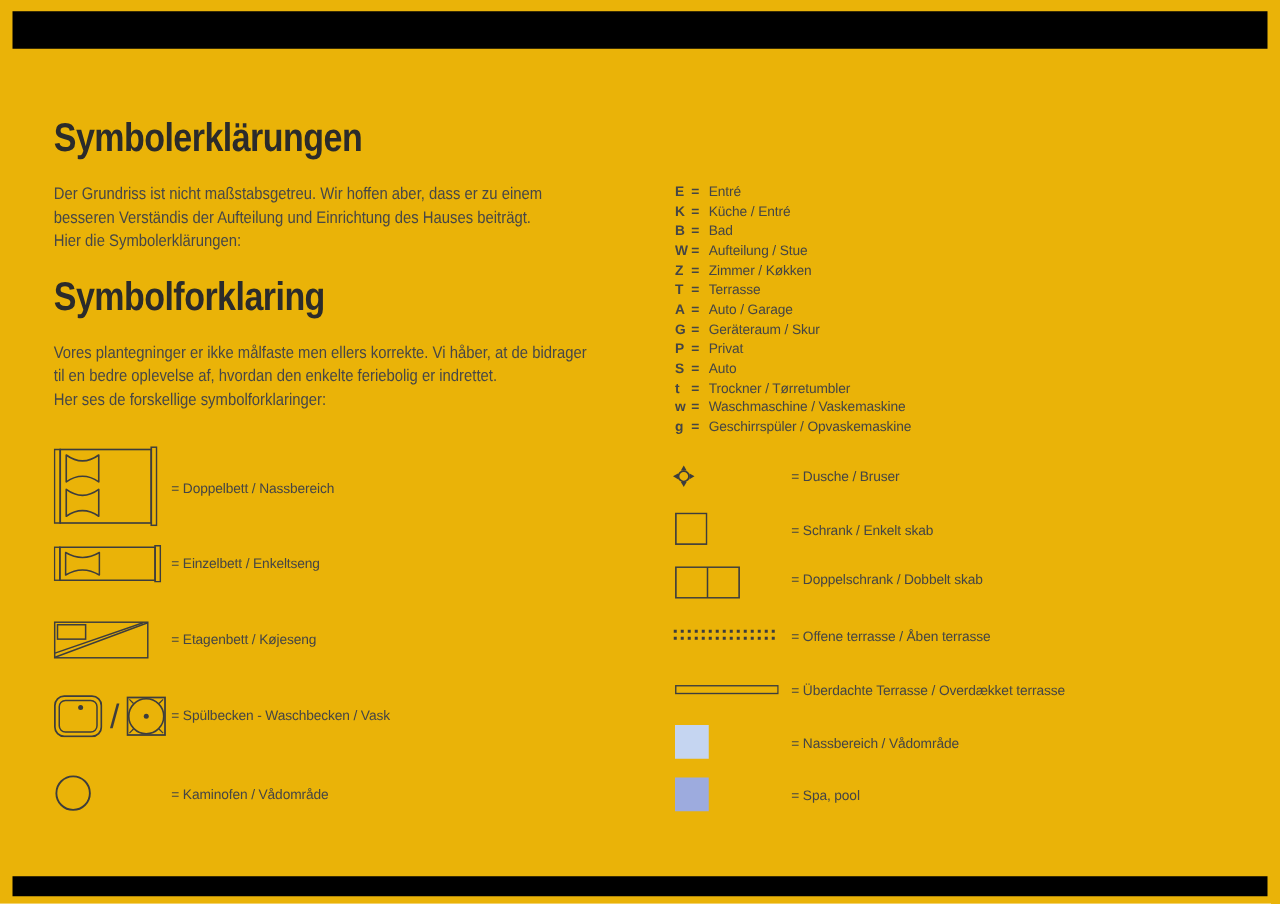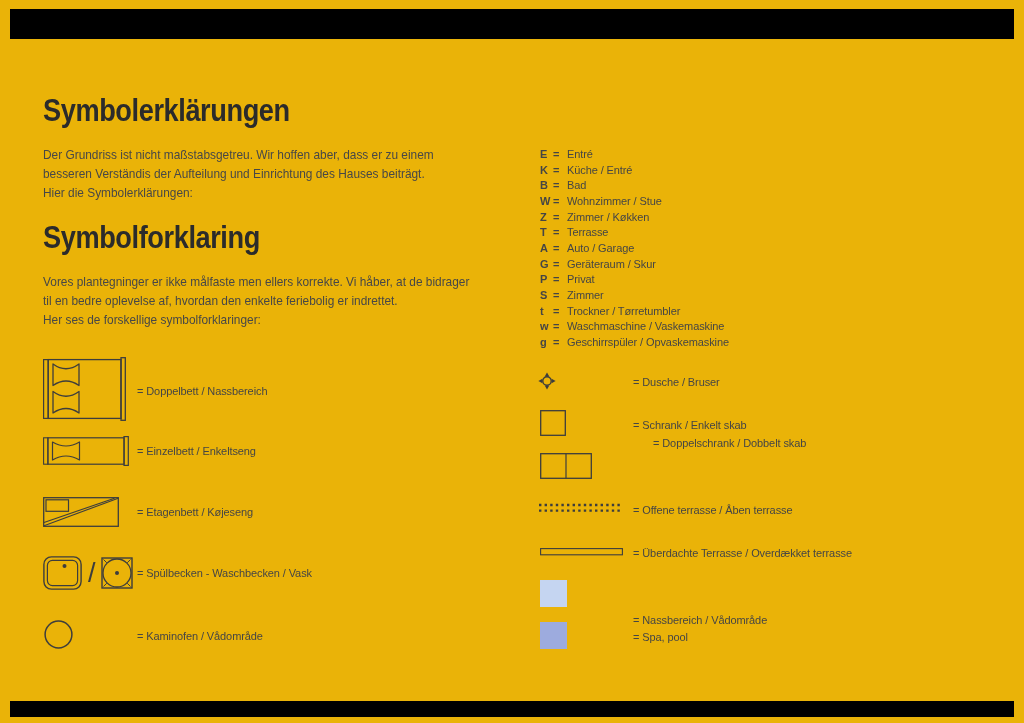--- a/index.html
+++ b/index.html
@@ -67,21 +67,21 @@
         <span class="ltx">Küche / Entré</span>
       </div>
     <div class="lrow">
         <span class="ltr">B</span>
         <span class="eq">=</span>
         <span class="ltx">Bad</span>
       </div>
     <div class="lrow">
         <span class="ltr">W</span>
         <span class="eq">=</span>
-        <span class="ltx">Wohnzimmer / Stue</span>
+        <span class="ltx">Aufteilung / Stue</span>
       </div>
     <div class="lrow">
         <span class="ltr">Z</span>
         <span class="eq">=</span>
         <span class="ltx">Zimmer / Køkken</span>
       </div>
     <div class="lrow">
         <span class="ltr">T</span>
         <span class="eq">=</span>
         <span class="ltx">Terrasse</span>
@@ -97,21 +97,21 @@
         <span class="ltx">Geräteraum / Skur</span>
       </div>
     <div class="lrow">
         <span class="ltr">P</span>
         <span class="eq">=</span>
         <span class="ltx">Privat</span>
       </div>
     <div class="lrow">
         <span class="ltr">S</span>
         <span class="eq">=</span>
-        <span class="ltx">Zimmer</span>
+        <span class="ltx">Auto</span>
       </div>
     <div class="lrow">
         <span class="ltr">t</span>
         <span class="eq">=</span>
         <span class="ltx">Trockner / Tørretumbler</span>
       </div>
     <div class="lrow">
         <span class="ltr">w</span>
         <span class="eq">=</span>
         <span class="ltx">Waschmaschine / Vaskemaskine</span>
@@ -197,36 +197,36 @@
     </svg>
   </div>
   <div class="sym-label" style="left:633px; top:419px;">= Schrank / Enkelt skab</div>
 
   <div class="sym" style="left:540px; top:453px;">
     <svg width="52" height="26" viewBox="0 0 52 26">
       <rect class="stroke" stroke-width="1.3" x="0.7" y="0.7" width="50.6" height="24.6"></rect>
       <line class="stroke" stroke-width="1.2" x1="26" y1="0.7" x2="26" y2="25.3"></line>
     </svg>
   </div>
-  <div class="sym-label" style="left:633px; top:437px;margin-left:20px;">= Doppelschrank / Dobbelt skab</div>
+  <div class="sym-label" style="left:633px; top:458px;">= Doppelschrank / Dobbelt skab</div>
 
   <div class="sym" style="left:538px; top:503px;">
     <svg width="86" height="10" viewBox="0 0 86 10">
       <line class="stroke" stroke-width="2.4" stroke-dasharray="2.4 3.2" x1="1" y1="2" x2="85" y2="2"></line>
       <line class="stroke" stroke-width="2.4" stroke-dasharray="2.4 3.2" x1="1" y1="7.6" x2="85" y2="7.6"></line>
     </svg>
   </div>
   <div class="sym-label" style="left:633px; top:504px;">= Offene terrasse / Åben terrasse</div>
 
   <div class="sym" style="left:540px; top:548px;">
     <svg width="83" height="8" viewBox="0 0 83 8">
       <rect class="stroke" stroke-width="1.1" x="0.6" y="0.6" width="81.8" height="6.2"></rect>
     </svg>
   </div>
   <div class="sym-label" style="left:633px; top:547px;text-align:right;">= Überdachte Terrasse / Overdækket terrasse</div>
 
   <div class="sym sq27" style="left: 540px; top: 580px; background: rgb(197, 213, 241);"></div>
-  <div class="sym-label" style="left:633px; top:614px;">= Nassbereich / Vådområde</div>
+  <div class="sym-label" style="left:633px; top:589px;">= Nassbereich / Vådområde</div>
 
   <div class="sym sq27" style="left: 540px; top: 622px; background: rgb(157, 171, 222);"></div>
   <div class="sym-label" style="left:633px; top:631px;">= Spa, pool</div>
 
 </div>
 
 </body></html>

